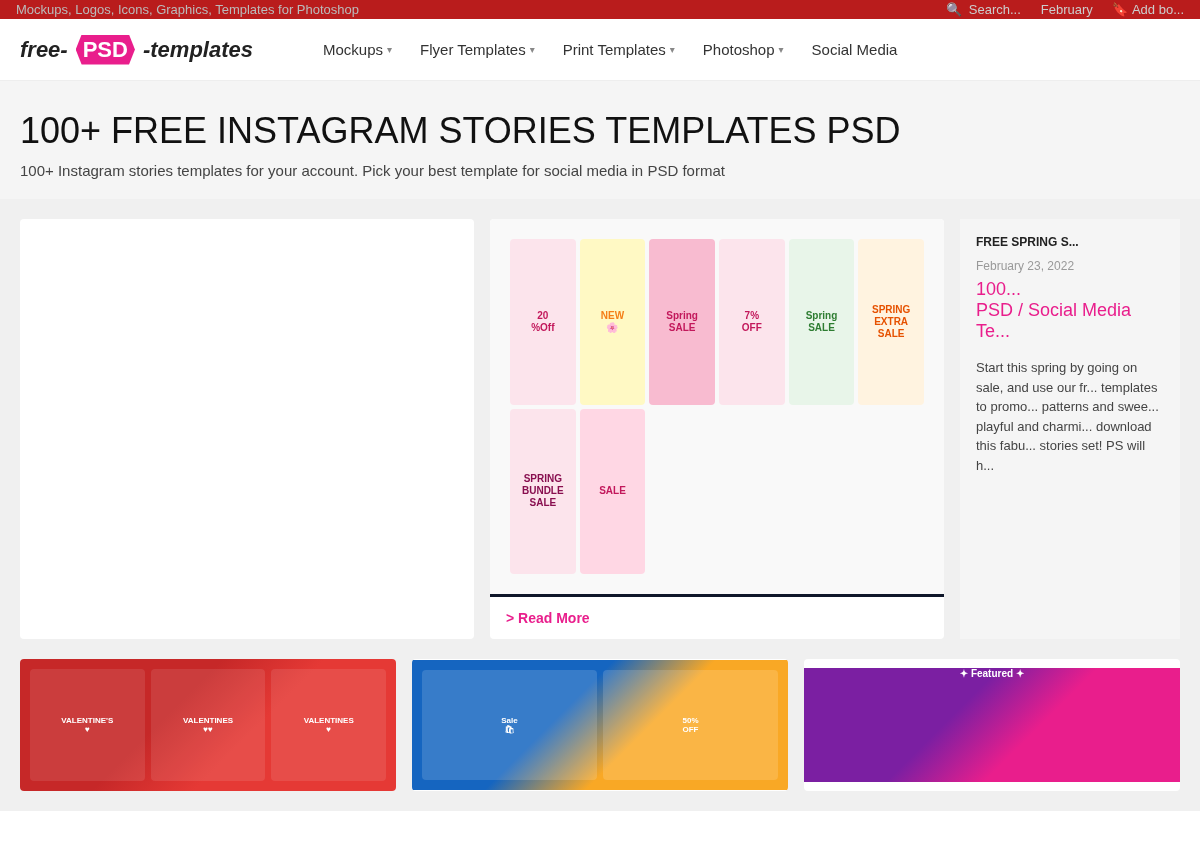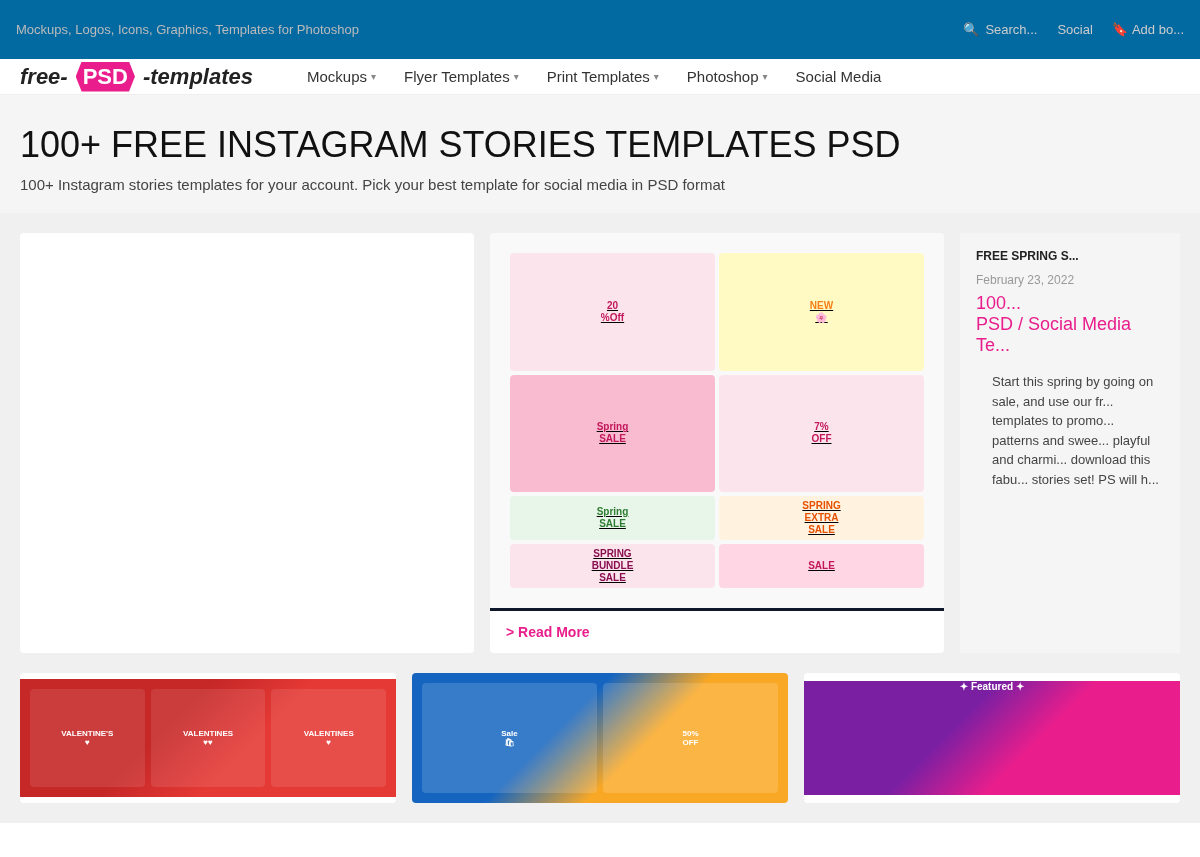--- a/index.html
+++ b/index.html
@@ -1,23 +1,23 @@
 <!DOCTYPE html>
 <html><head>
   <meta charset="utf-8">
   <style>
     * { margin: 0; padding: 0; box-sizing: border-box; }
     body { font-family: Arial, sans-serif; background: #fff; width: 1200px; }
 
     
     .top-bar {
-      background: #0369a1;
+      background: #b91c1c;
       color: #ccc;
       font-size: 13px;
-      padding: 22px 16px;
+      padding: 2px 16px;
       display: flex;
       align-items: center;
       justify-content: space-between;
     }
     .top-bar-left { color: #bbb; }
     .top-bar-right {
       display: flex;
       align-items: center;
       gap: 20px;
     }
@@ -25,25 +25,25 @@
       display: flex;
       align-items: center;
       gap: 6px;
       color: #ccc;
     }
     .top-bar-link { color: #ccc; text-decoration: none; }
 
     
     .header {
       background: #fff;
-      padding: 1px 20px;
+      padding: 14px 20px;
       display: flex;
       align-items: center;
       border-bottom: 1px solid #eee;
-      gap: 40px;
+      gap: 56px;
     }
     .logo {
       display: flex;
       align-items: center;
       font-size: 22px;
       font-weight: bold;
       color: #222;
       text-decoration: none;
       white-space: nowrap;
       gap: 0;
@@ -139,27 +139,26 @@
       flex: 1;
       display: flex;
       align-items: center;
       justify-content: center;
       overflow: hidden;
     }
 
     
     .spring-sale-grid {
       display: grid;
-      grid-template-columns: repeat(2, 1fr);
+      grid-template-columns: repeat(6, 1fr);
       grid-template-rows: repeat(2, 1fr);
       gap: 4px;
       padding: 20px;
       width: 100%;
       height: 100%;
-      text-decoration: underline;
     }
     .sale-card {
       border-radius: 4px;
       display: flex;
       align-items: center;
       justify-content: center;
       font-size: 10px;
       font-weight: bold;
       text-align: center;
       padding: 4px;
@@ -201,21 +200,20 @@
     }
     .card-right .tags {
       font-size: 18px;
       color: #e91e8c;
       margin-bottom: 16px;
     }
     .card-right .desc {
       font-size: 13px;
       color: #444;
       line-height: 1.5;
-      margin-left: 16px;
     }
 
     
     .bottom-row {
       display: grid;
       grid-template-columns: 1fr 1fr 1fr;
       gap: 16px;
       padding: 0 20px 20px 20px;
       background: #f0f0f0;
     }
@@ -224,21 +222,21 @@
       border-radius: 4px;
       overflow: hidden;
       min-height: 130px;
       display: flex;
       align-items: center;
       justify-content: center;
     }
     
     .val-card-inner {
       width: 100%;
-      height: 118px;
+      height: 132px;
       background: linear-gradient(135deg, #c62828 40%, #e53935 60%);
       display: flex;
       align-items: center;
       justify-content: center;
       gap: 6px;
       padding: 10px;
       overflow: hidden;
     }
     .val-sub {
       flex: 1;
@@ -299,21 +297,21 @@
 </head>
 <body>
 
 <div class="top-bar">
   <span class="top-bar-left">Mockups, Logos, Icons, Graphics, Templates for Photoshop</span>
   <div class="top-bar-right">
     <div class="top-bar-search">
       <span>🔍</span>
       <span>Search...</span>
     </div>
-    <a class="top-bar-link">Social</a>
+    <a class="top-bar-link">February</a>
     <a class="top-bar-link">
       <span>🔖</span>
       <span>Add bo...</span>
     </a>
   </div>
 </div>
 
 <div class="header">
   <a class="logo">
     <span class="logo-free">free-</span>

